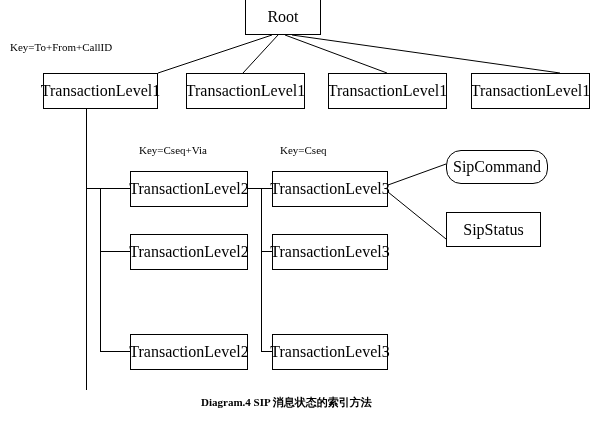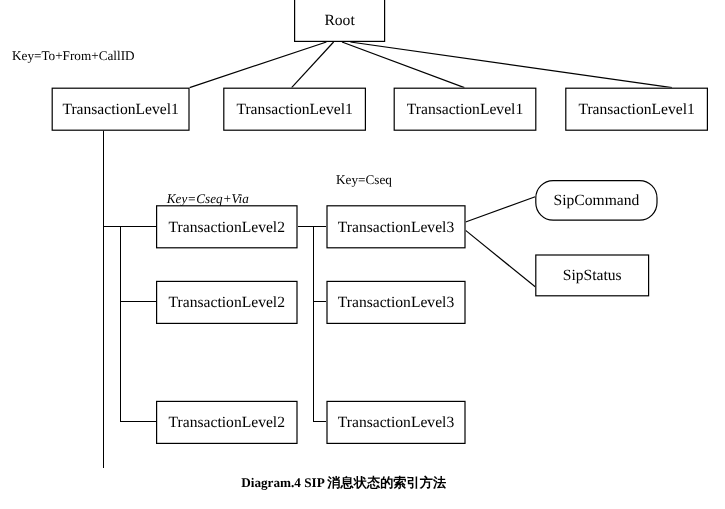--- a/index.html
+++ b/index.html
@@ -16,21 +16,21 @@
     font-family: "Liberation Serif", "DejaVu Serif", serif;
   }
   .node {
     position: absolute;
     box-sizing: border-box;
     border: 1px solid #000000;
     background: #ffffff;
     display: flex;
     align-items: center;
     justify-content: center;
-    font-size: 13px;
+    font-size: 16px;
     color: #000000;
     line-height: 1.1;
     white-space: nowrap;
     z-index: 3;
   }
   .label {
     position: absolute;
     font-size: 11px;
     color: #000000;
     white-space: nowrap;
@@ -107,21 +107,21 @@
   <div class="node" style="left:186px; top:73px; width:119px; height:36px;">
     <span>TransactionLevel1</span>
   </div>
   <div class="node" style="left:328px; top:73px; width:119px; height:36px;">
     <span>TransactionLevel1</span>
   </div>
   <div class="node" style="left:471px; top:73px; width:119px; height:36px;">
     <span>TransactionLevel1</span>
   </div>
 
-  <div class="label" style="left:139px; top:160px;font-style:italic;">Key=Cseq+Via</div>
+  <div class="label" style="left:139px; top:144px;">Key=Cseq+Via</div>
   <div class="label" style="left:280px; top:144px;">Key=Cseq</div>
 
   <div class="node" style="left:130px; top:171px; width:118px; height:36px;">
     <span>TransactionLevel2</span>
   </div>
   <div class="node" style="left:130px; top:234px; width:118px; height:36px;">
     <span>TransactionLevel2</span>
   </div>
   <div class="node" style="left:130px; top:334px; width:118px; height:36px;">
     <span>TransactionLevel2</span>

